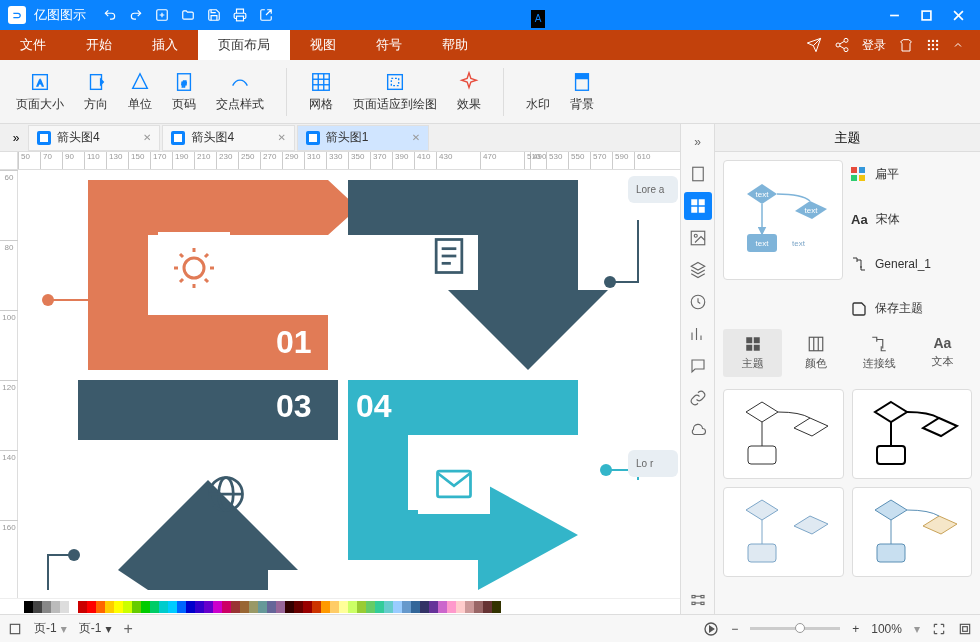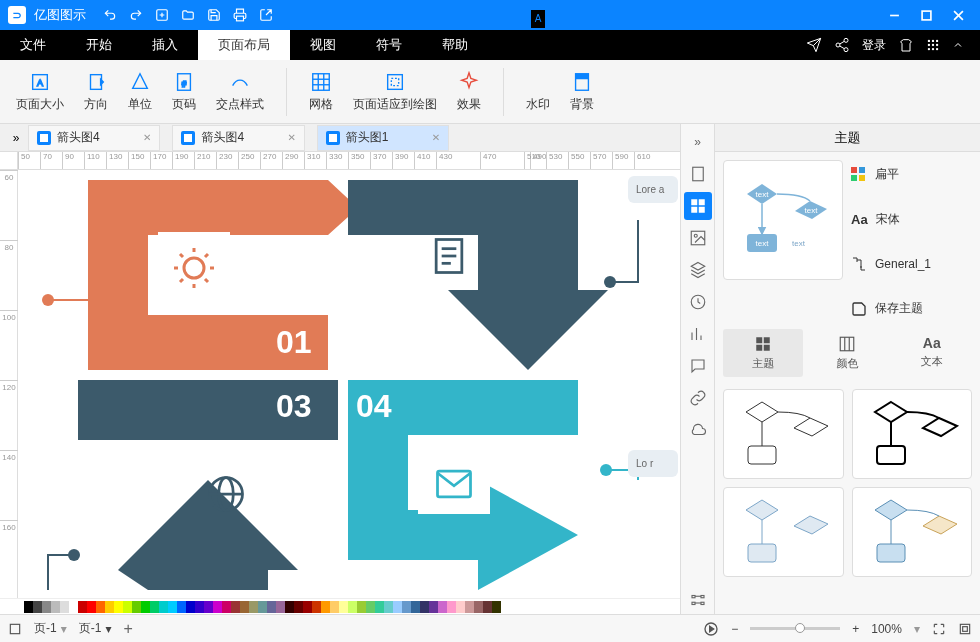--- a/index.html
+++ b/index.html
@@ -6,39 +6,39 @@
 body { width: 980px; height: 642px; overflow: hidden; background: #fff; font-size: 12px; }
 
 .titlebar { height: 30px; background: #0b84ff; display: flex; align-items: center; color: #fff; padding: 0 8px; }
 .titlebar-logo { width: 18px; height: 18px; border-radius: 3px; background: #fff; color: #0b84ff; display: flex; align-items: center; justify-content: center; font-weight: bold; margin-right: 8px; font-size: 11px; }
 .titlebar-title { font-size: 13px; margin-right: 12px; }
 .titlebar-qat { display: flex; gap: 2px; }
 .titlebar-qat .qbtn { width: 24px; height: 24px; display: flex; align-items: center; justify-content: center; cursor: pointer; }
 .titlebar-right { margin-left: auto; display: flex; gap: 4px; }
 .titlebar-right .wbtn { width: 28px; height: 28px; display: flex; align-items: center; justify-content: center; cursor: pointer; }
 
-.menubar { height: 30px; background: #000000; display: flex; align-items: stretch; color: #fff; }
+.menubar { height: 30px; background: #c2410c; display: flex; align-items: stretch; color: #fff; }
 .menuitem { padding: 0 20px; display: flex; align-items: center; font-size: 13px; cursor: pointer; }
 .menuitem.active { background: #fff; color: #333; }
 .menubar-right { margin-left: auto; display: flex; align-items: center; gap: 12px; padding-right: 16px; }
 .menubar-right span { cursor: pointer; }
 
 .ribbon { height: 64px; background: #f5f5f5; border-bottom: 1px solid #ddd; display: flex; align-items: center; padding: 0 8px; gap: 8px; }
 .ribbon-group { display: flex; align-items: center; gap: 4px; }
 .ribbon-sep { width: 1px; height: 48px; background: #ddd; margin: 0 6px; }
 .ribbon-btn { display: flex; flex-direction: column; align-items: center; justify-content: center; padding: 2px 8px; cursor: pointer; gap: 2px; }
 .ribbon-btn .ricon { width: 24px; height: 24px; display: flex; align-items: center; justify-content: center; color: #0b84ff; }
 .ribbon-btn .rlabel { font-size: 12px; color: #333; }
 .ribbon-btn.effect .ricon { color: #e74c3c; }
 
 .body { display: flex; height: calc(642px - 30px - 30px - 64px - 28px); }
 
 .tabstrip { height: 28px; background: #f0f0f0; display: flex; align-items: center; border-bottom: 1px solid #ddd; padding-left: 4px; }
 .tabexp { width: 24px; height: 24px; display: flex; align-items: center; justify-content: center; cursor: pointer; }
-.doctab { display: flex; align-items: center; padding: 0 8px; height: 26px; gap: 6px; cursor: pointer; background: #f7f7f7; border: 1px solid #e0e0e0; margin-right: 12px; }
+.doctab { display: flex; align-items: center; padding: 0 8px; height: 26px; gap: 6px; cursor: pointer; background: #f7f7f7; border: 1px solid #e0e0e0; margin-right: 2px; }
 .doctab.active { background: #d0e5ff; }
 .doctab .ticon { width: 14px; height: 14px; background: #0b84ff; border-radius: 2px; display: flex; align-items: center; justify-content: center; }
 .doctab .tname { font-size: 12px; color: #333; min-width: 80px; }
 .doctab .tclose { color: #999; font-size: 10px; }
 
 .workarea { flex: 1; display: flex; flex-direction: column; overflow: hidden; }
 .rulerbar { height: 18px; background: #fff; border-bottom: 1px solid #ddd; display: flex; }
 .ruler-corner { width: 18px; height: 18px; border-right: 1px solid #ddd; }
 .ruler-h { flex: 1; position: relative; font-size: 8px; color: #999; overflow: hidden; }
 .ruler-h .tick { position: absolute; top: 0; border-left: 1px solid #ccc; height: 30px; padding-left: 2px; }
@@ -624,20 +624,26 @@
         </div>
         <div class="ttab">
           <svg width="18" height="18" viewBox="0 0 24 24" fill="none" stroke="#555" stroke-width="1.5">
               <rect x="3" y="3" width="18" height="18"></rect>
               <line x1="9" y1="3" x2="9" y2="21"></line>
               <line x1="15" y1="3" x2="15" y2="21"></line>
             </svg>
           <span>颜色</span>
         </div>
         <div class="ttab">
+          <svg width="18" height="18" viewBox="0 0 24 24" fill="none" stroke="#555" stroke-width="1.5">
+              <path d="M3 3h6v6M21 21h-6v-6M9 6h8v12"></path>
+            </svg>
+          <span>连接线</span>
+        </div>
+        <div class="ttab">
           <span style="font-weight:bold;font-size:14px">Aa</span>
           <span>文本</span>
           <svg width="10" height="10" viewBox="0 0 24 24" style="position:absolute" fill="none"></svg>
         </div>
       </div>
       <div class="theme-grid">
         <div class="cell">
             <svg width="118" height="88" viewBox="0 0 118 88">
               <polygon points="38,12 54,22 38,32 22,22" fill="none" stroke="#333"></polygon>
               <rect x="24" y="56" width="28" height="18" rx="3" fill="none" stroke="#333"></rect>

